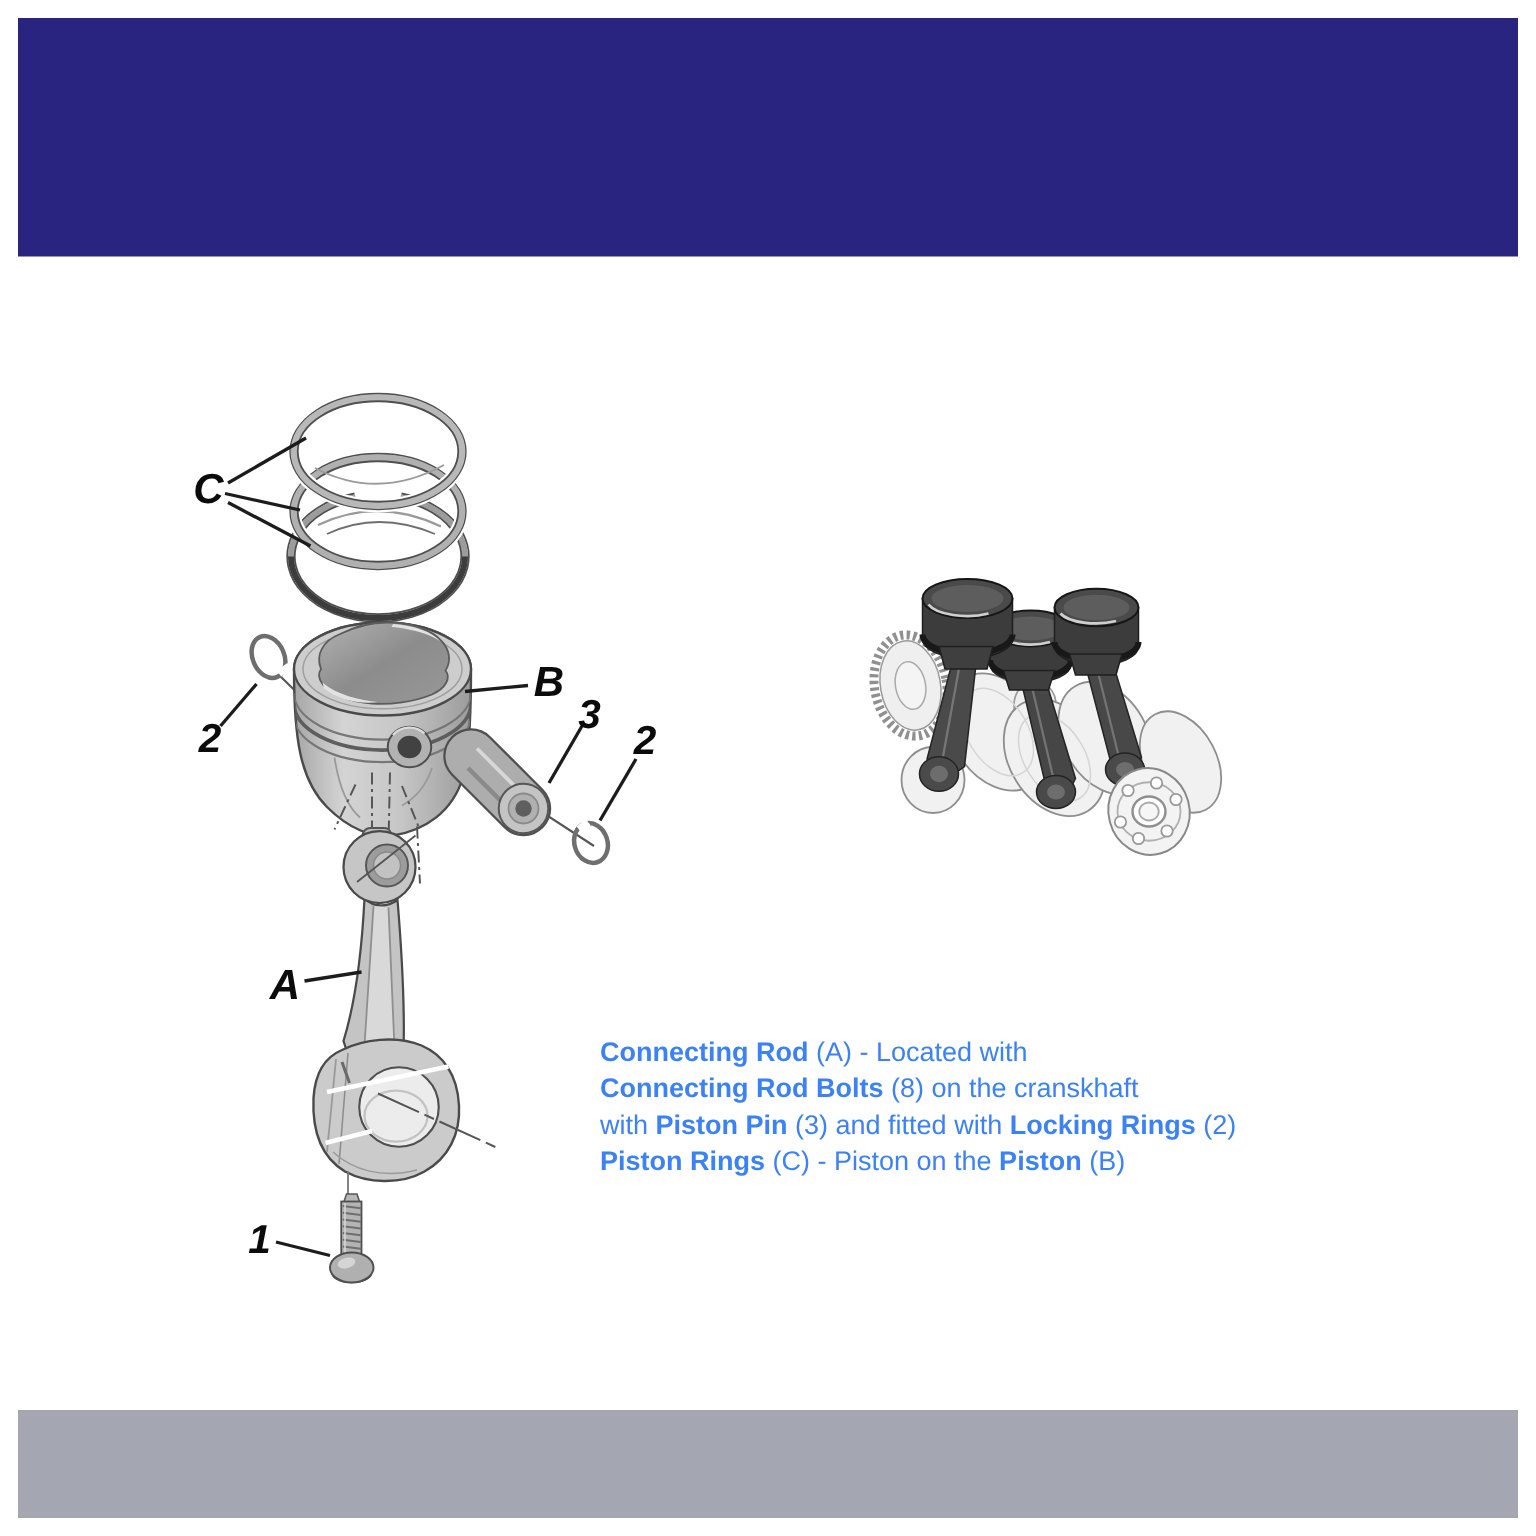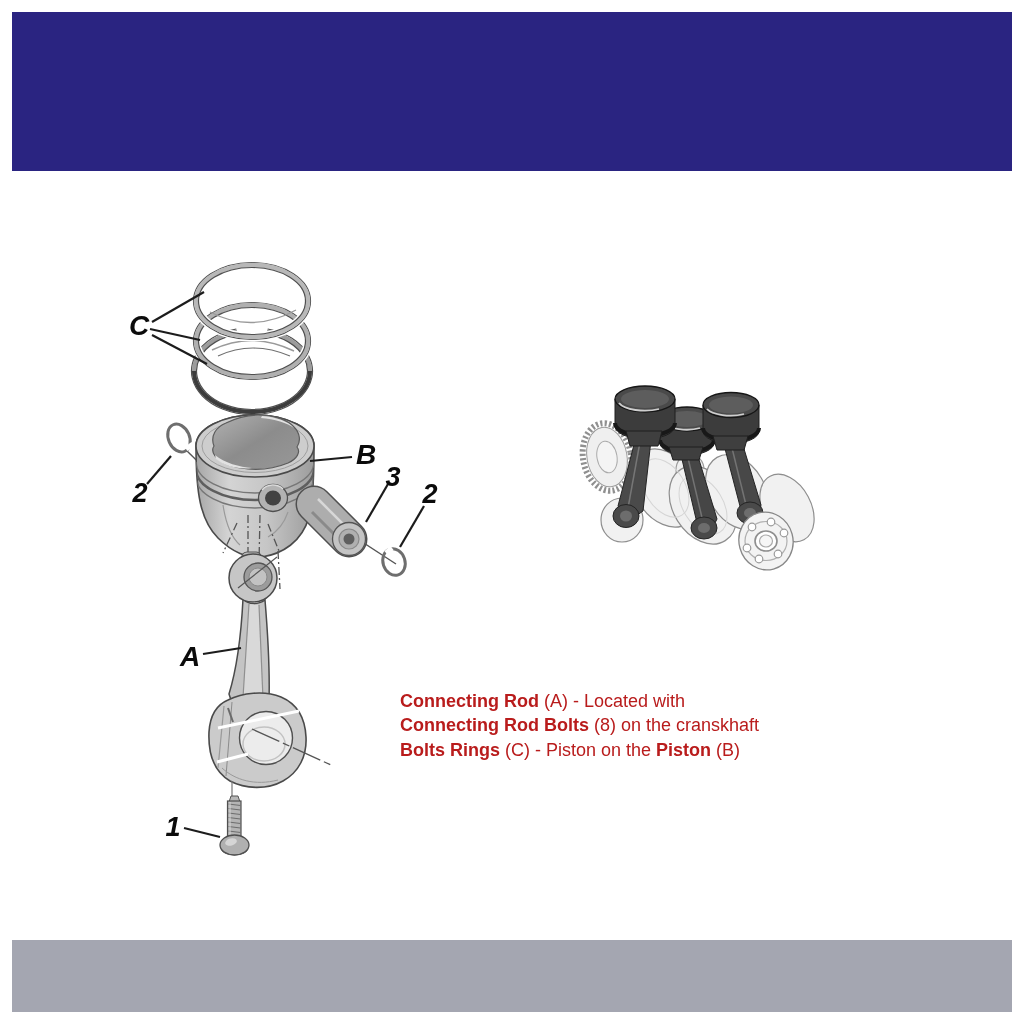--- a/index.html
+++ b/index.html
@@ -6,21 +6,21 @@
   #page{position:relative;width:1024px;height:1024px;background:#ffffff;overflow:hidden;
         font-family:"Liberation Sans",sans-serif;}
   .banner{position:absolute;left:12px;width:1000px;}
   #top-banner{top:12px;height:159px;}
   #bottom-banner{top:940px;height:72px;}
   #diagram-svg{position:absolute;left:0;top:0;}
   .label{position:absolute;transform:translate(-50%,-50%);
          font:italic bold 28px "Liberation Sans",sans-serif;color:#0b0b0b;white-space:nowrap;}
   .label.num{font-size:27px;}
   #caption{position:absolute;left:400px;top:689px;font-size:18px;line-height:24.4px;
-           color:#b91c1c;white-space:nowrap;}
+           color:#3b82f6;white-space:nowrap;}
   #caption span{font-weight:normal;}
   #caption span.b{font-weight:bold;}
 </style>
 </head>
 <body>
 
 <div id="page">
 
   <div id="top-banner" class="banner" style="background: rgb(42, 36, 129);"></div>
   <div id="bottom-banner" class="banner" style="background: rgb(164, 166, 177);"></div>
@@ -241,16 +241,17 @@
   <div class="label num" style="left:140px;top:493px;">2</div>
   <div class="label" style="left:366px;top:455px;">B</div>
   <div class="label num" style="left:393px;top:477px;">3</div>
   <div class="label num" style="left:430px;top:494px;">2</div>
   <div class="label" style="left:190px;top:657px;">A</div>
   <div class="label num" style="left:173px;top:827px;">1</div>
 
   <div id="caption">
       <div><span class="b">Connecting Rod</span><span> (A) - Located with</span></div>
       <div><span class="b">Connecting Rod Bolts</span><span> (8) on the cranskhaft</span></div>
-      <div><span class="b">Bolts Rings</span><span> (C) - Piston on the </span><span class="b">Piston</span><span> (B)</span></div>
+      <div><span>with </span><span class="b">Piston Pin</span><span> (3) and fitted with </span><span class="b">Locking Rings</span><span> (2)</span></div>
+      <div><span class="b">Piston Rings</span><span> (C) - Piston on the </span><span class="b">Piston</span><span> (B)</span></div>
     </div>
 
 </div>
 
 </body></html>

